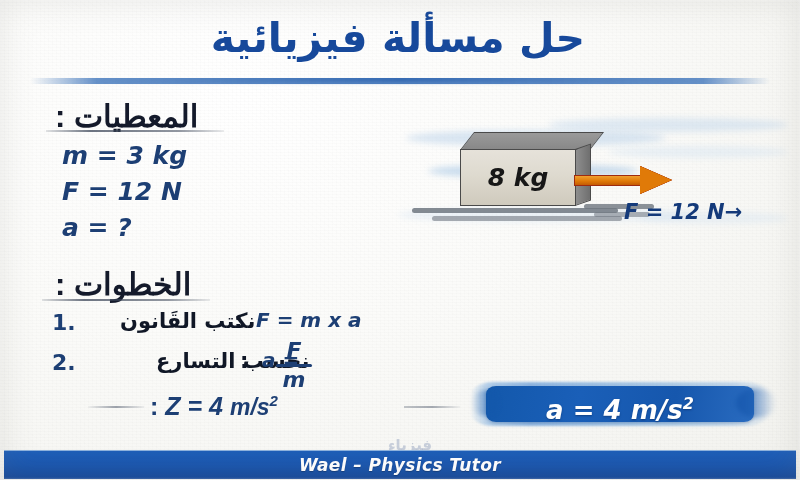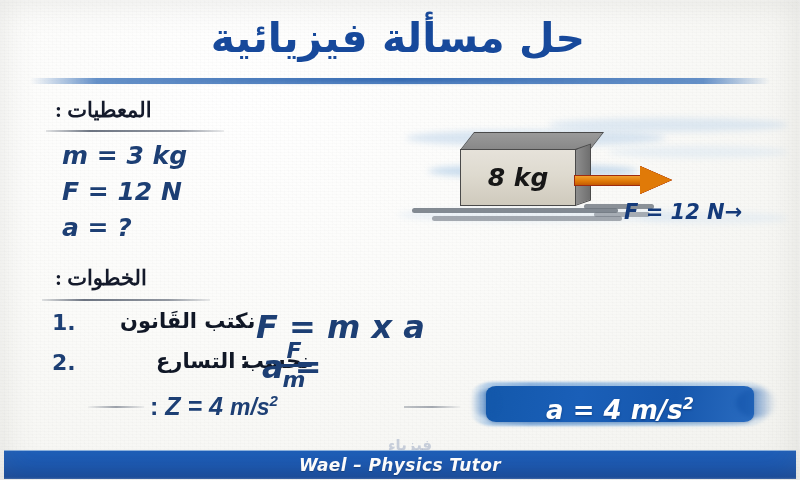--- a/index.html
+++ b/index.html
@@ -55,22 +55,22 @@
   #title-rule:after {
     content:""; position:absolute; left:4%; right:4%; top:4px; height:2px;
     background: linear-gradient(90deg, rgba(120,160,210,0), rgba(120,160,210,.5), rgba(120,160,210,0));
     filter: blur(.8px);
   }
 
   
   .section-head {
     position: absolute;
     direction: rtl;
-    font-family: Liberation Serif, serif;
-    font-size: 21px; font-weight: bold;
+    font-family: Liberation Sans, sans-serif;
+    font-size: 31px; font-weight: bold;
     color: #141a2b;
     white-space: nowrap;
   }
   .head-rule {
     position: absolute; height: 2px;
     background: linear-gradient(90deg, rgba(70,80,95,.15), rgba(60,70,88,.75) 25%, rgba(60,70,88,.55) 75%, rgba(70,80,95,.1));
     filter: blur(.3px);
   }
 
   #head-givens { left: 55px; top: 98px; }
@@ -113,21 +113,21 @@
     font-size: 21px; font-weight: bold;
     color: #101726;
     font-family: "DejaVu Sans", sans-serif;
   }
   .step-colon {
     position: absolute; top: 1px;
     font-size: 21px; font-weight: bold; color: #101726;
   }
   .step-eq {
     position: absolute; top: 0px;
-    font-size: 32px; font-style: italic; font-weight: bold;
+    font-size: 20px; font-style: italic; font-weight: bold;
     color: #1d3f74;
     font-family: "DejaVu Sans", sans-serif;
   }
   #step1-ar { left: 76px; }
   #step1-colon { left: 190px; }
   #step1-eq { left: 212px; }
   #step2-ar { left: 92px; margin-left: 20px; }
   #step2-colon { left: 196px; }
   #step2-eq { left: 218px; }
 

